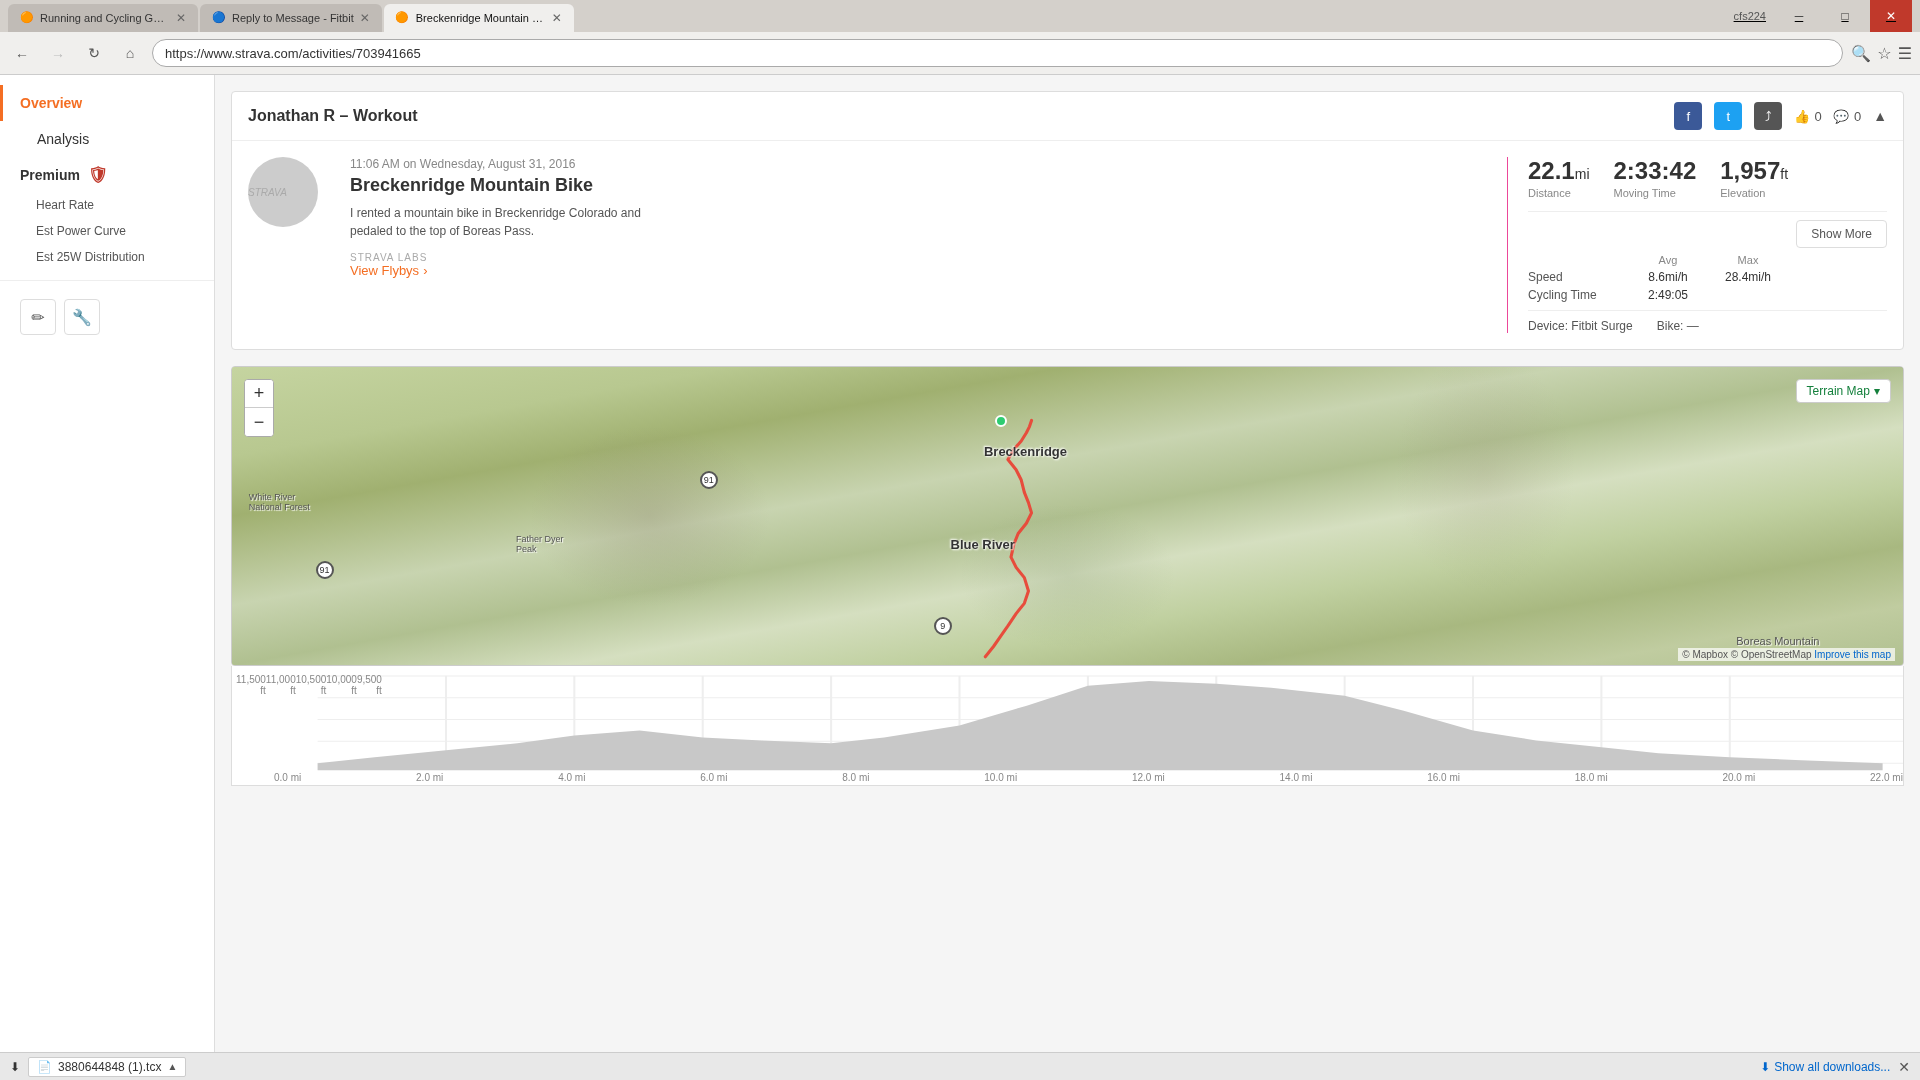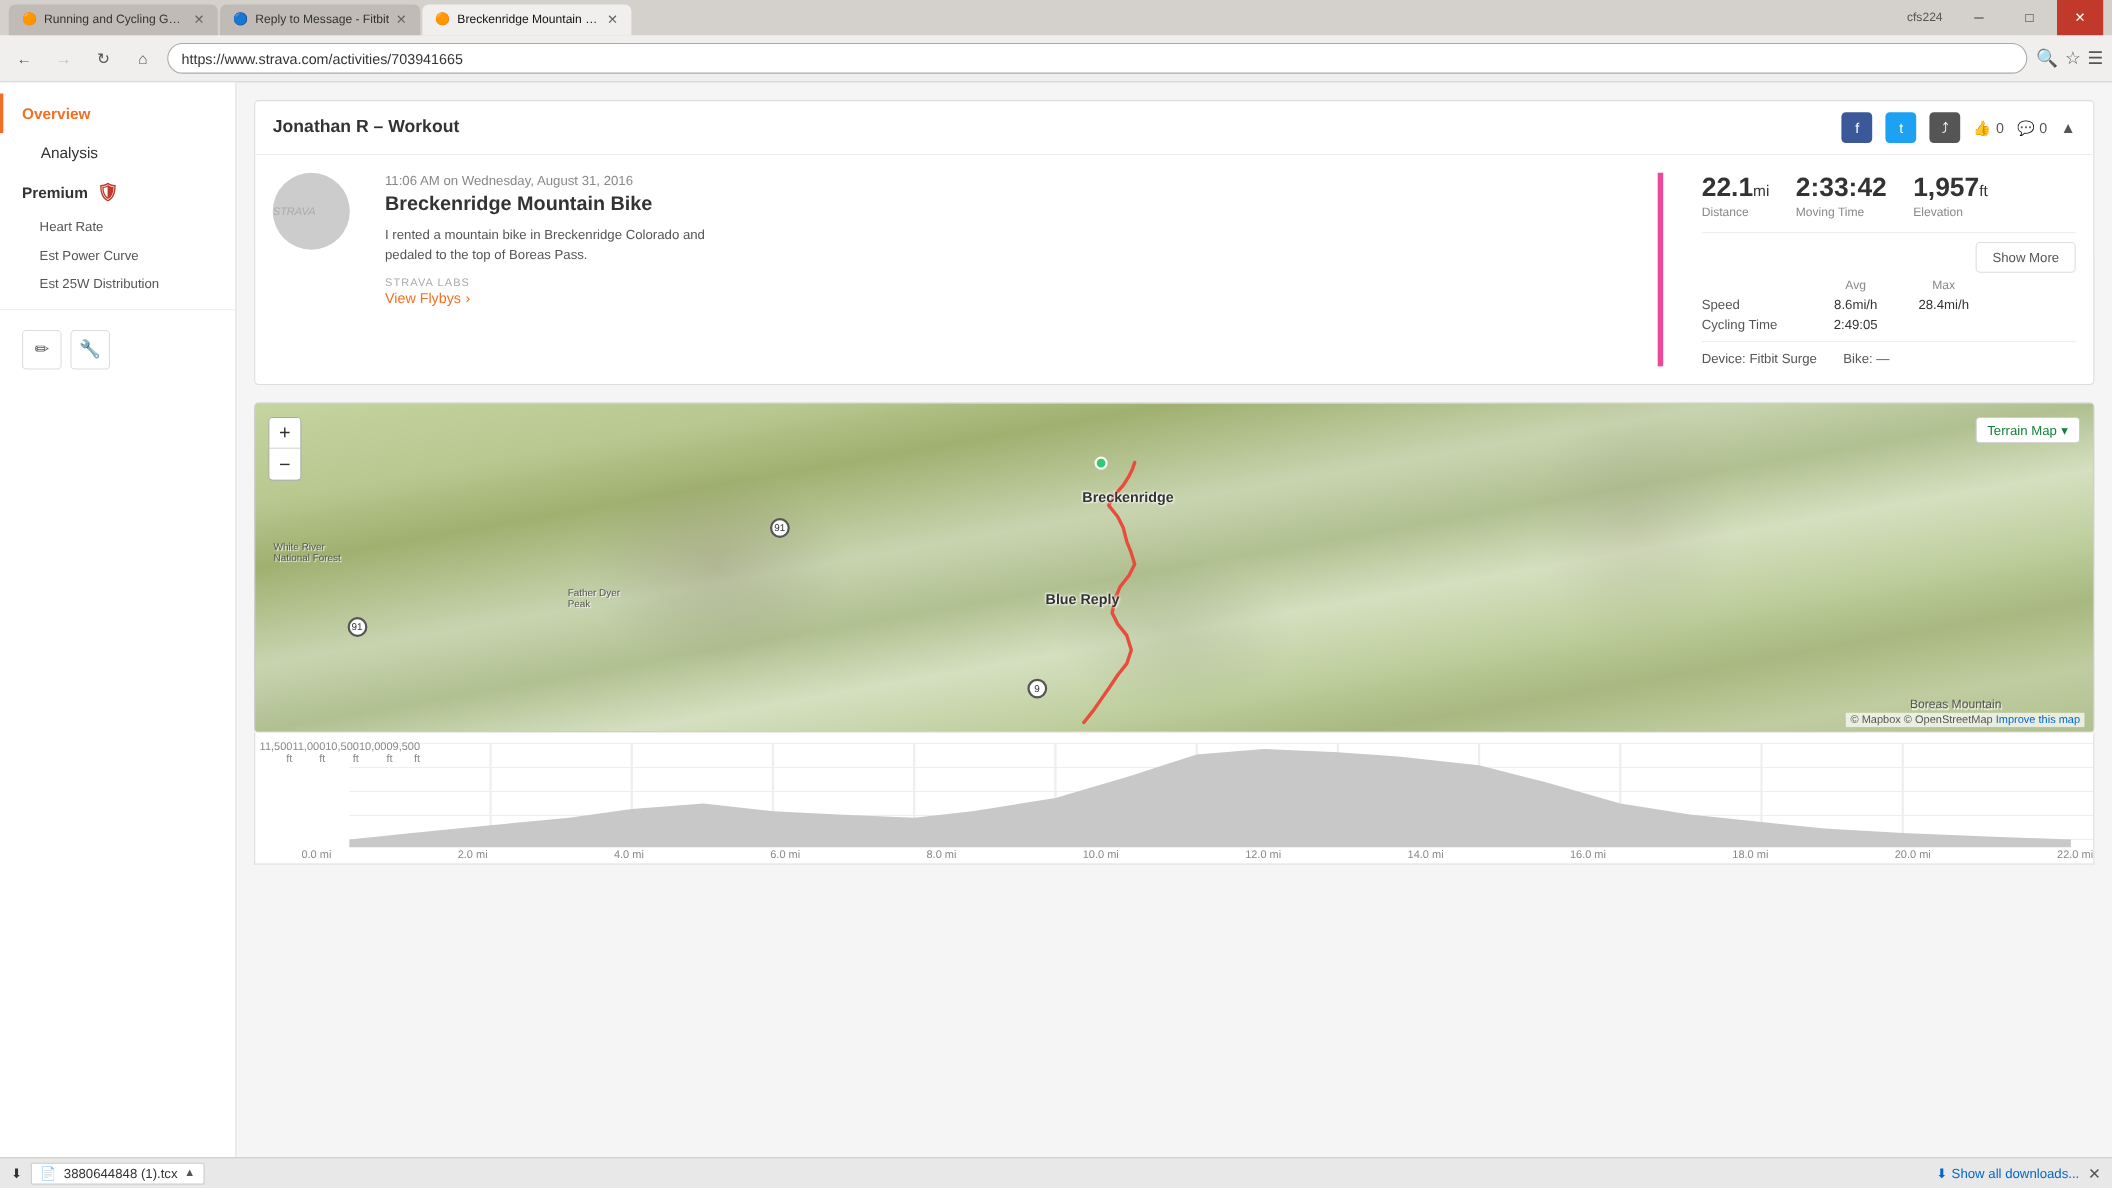--- a/index.html
+++ b/index.html
@@ -57,20 +57,21 @@
       cursor: pointer;
       color: #666;
       font-size: 12px;
     }
     .win-controls {
       display: flex;
       align-items: center;
       gap: 4px;
       margin-left: auto;
       height: 32px;
+      text-decoration: underline;
     }
     .win-btn {
       width: 42px;
       height: 32px;
       display: flex;
       align-items: center;
       justify-content: center;
       font-size: 12px;
       color: #333;
       cursor: pointer;
@@ -303,22 +304,22 @@
       font-size: 13px;
       color: #f46e23;
       cursor: pointer;
       display: flex;
       align-items: center;
       gap: 4px;
     }
 
     .activity-stats {
       width: 380px;
-      border-left: 5px solid #ec4899;
-      padding-left: 35px;
+      border-left: 1px solid #ec4899;
+      padding-left: 20px;
     }
     .stats-main {
       display: flex;
       gap: 24px;
       margin-bottom: 12px;
     }
     .stat-item {
       text-align: left;
     }
     .stat-label {
@@ -781,21 +782,21 @@
         <div style="position:absolute;inset:0;background:radial-gradient(ellipse 200px 150px at 25% 50%, rgba(140,130,110,0.3) 0%, transparent 60%), radial-gradient(ellipse 150px 200px at 75% 35%, rgba(160,150,130,0.2) 0%, transparent 60%), radial-gradient(ellipse 180px 120px at 50% 70%, rgba(120,140,100,0.2) 0%, transparent 60%);"></div>
 
         <svg class="map-svg" viewBox="0 0 820 290">
 
           <polyline class="route-path" points="375,52 373,58 370,64 365,72 358,80 352,90 360,100 365,110 368,122 372,132 375,142 370,152 362,162 358,172 355,185 360,195 368,205 372,218 368,230 360,240 352,252 345,262 338,272 330,282"></polyline>
         </svg>
 
         <div class="start-dot"></div>
 
         <div class="map-label place-breckenridge">Breckenridge</div>
-        <div class="map-label place-blue-river">Blue Reply</div>
+        <div class="map-label place-blue-river">Blue River</div>
         <div class="map-label-sm place-boreas">Boreas Mountain</div>
         <div class="map-label-sm place-white-river">White River<br>National Forest</div>
         <div class="map-label-sm place-father-dyer">Father Dyer<br>Peak</div>
 
         <div style="position:absolute;top:35%;left:28%;width:18px;height:18px;border:2px solid #555;border-radius:50%;display:flex;align-items:center;justify-content:center;font-size:9px;background:white;color:#333;">91</div>
         <div style="position:absolute;top:65%;left:5%;width:18px;height:18px;border:2px solid #555;border-radius:50%;display:flex;align-items:center;justify-content:center;font-size:9px;background:white;color:#333;">91</div>
         <div style="position:absolute;bottom:10%;left:42%;width:18px;height:18px;border:2px solid #555;border-radius:50%;display:flex;align-items:center;justify-content:center;font-size:9px;background:white;color:#333;">9</div>
 
         <div class="map-zoom">
           <button class="map-zoom-btn">+</button>

